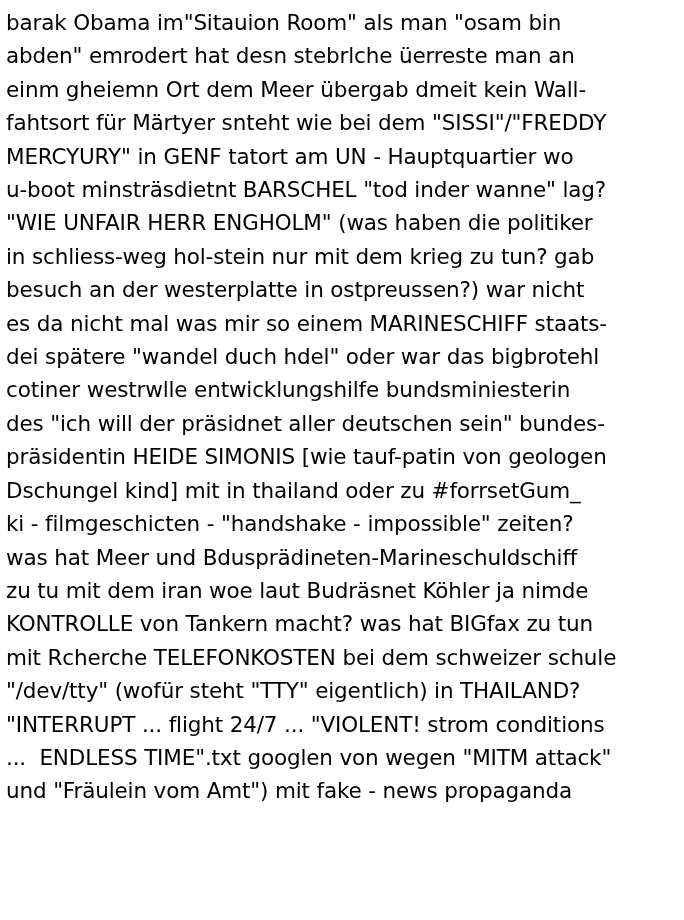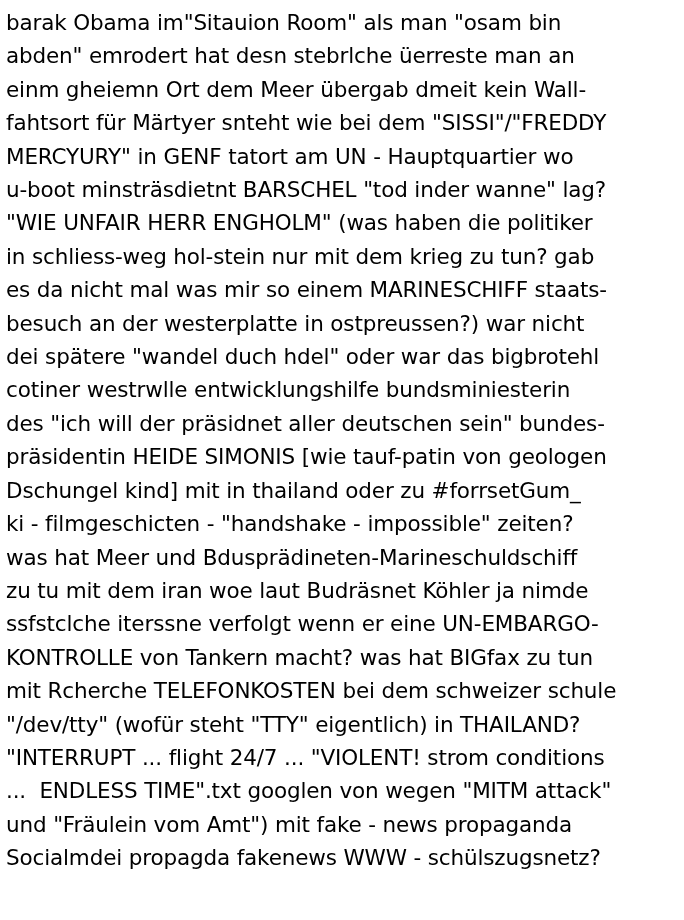--- a/index.html
+++ b/index.html
@@ -35,31 +35,29 @@
 
 <div id="text-page">
   <div class="line">barak Obama im"Sitauion Room" als man "osam bin</div>
   <div class="line">abden" emrodert hat desn stebrlche üerreste man an</div>
   <div class="line">einm gheiemn Ort dem Meer übergab dmeit kein Wall-</div>
   <div class="line">fahtsort für Märtyer snteht wie bei dem "SISSI"/"FREDDY</div>
   <div class="line">MERCYURY" in GENF tatort am UN - Hauptquartier wo</div>
   <div class="line">u-boot minsträsdietnt BARSCHEL "tod inder wanne" lag?</div>
   <div class="line">"WIE UNFAIR HERR ENGHOLM" (was haben die politiker</div>
   <div class="line">in schliess-weg hol-stein nur mit dem krieg zu tun? gab</div>
+  <div class="line">besuch an der westerplatte in ostpreussen?) war nicht</div>
   <div class="line">es da nicht mal was mir so einem MARINESCHIFF staats-</div>
-  <div class="line">besuch an der westerplatte in ostpreussen?) war nicht</div>
   <div class="line">dei spätere "wandel duch hdel" oder war das bigbrotehl</div>
   <div class="line">cotiner westrwlle entwicklungshilfe bundsminiesterin</div>
   <div class="line">des "ich will der präsidnet aller deutschen sein" bundes-</div>
   <div class="line">präsidentin HEIDE SIMONIS [wie tauf-patin von geologen</div>
   <div class="line">Dschungel kind] mit in thailand oder zu #forrsetGum_</div>
   <div class="line">ki - filmgeschicten - "handshake - impossible" zeiten?</div>
   <div class="line">was hat Meer und Bdusprädineten-Marineschuldschiff</div>
   <div class="line">zu tu mit dem iran woe laut Budräsnet Köhler ja nimde</div>
-  <div class="line">ssfstclche iterssne verfolgt wenn er eine UN-EMBARGO-</div>
   <div class="line">KONTROLLE von Tankern macht? was hat BIGfax zu tun</div>
   <div class="line">mit Rcherche TELEFONKOSTEN bei dem schweizer schule</div>
   <div class="line">"/dev/tty" (wofür steht "TTY" eigentlich) in THAILAND?</div>
   <div class="line">"INTERRUPT ... flight 24/7 ... "VIOLENT! strom conditions</div>
   <div class="line">...  ENDLESS TIME".txt googlen von wegen "MITM attack"</div>
   <div class="line">und "Fräulein vom Amt") mit fake - news propaganda</div>
-  <div class="line">Socialmdei propagda fakenews WWW - schülszugsnetz?</div>
 </div>
 
 </body></html>

